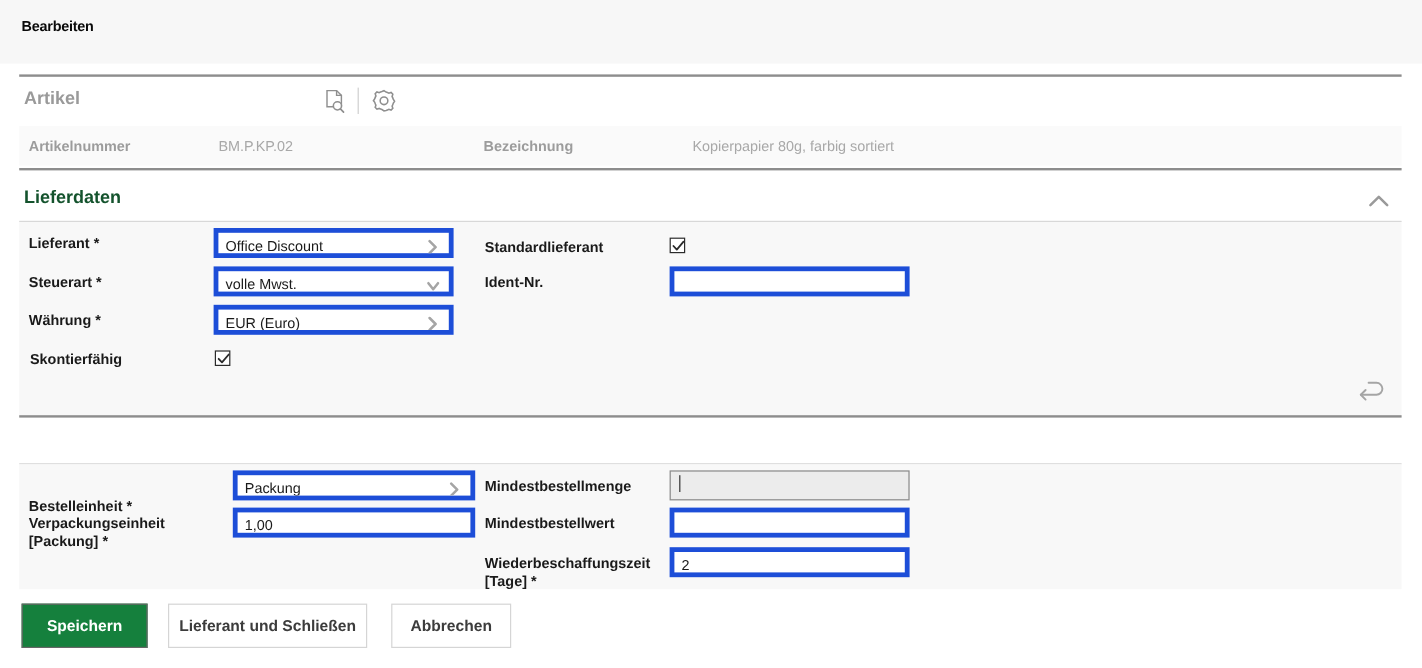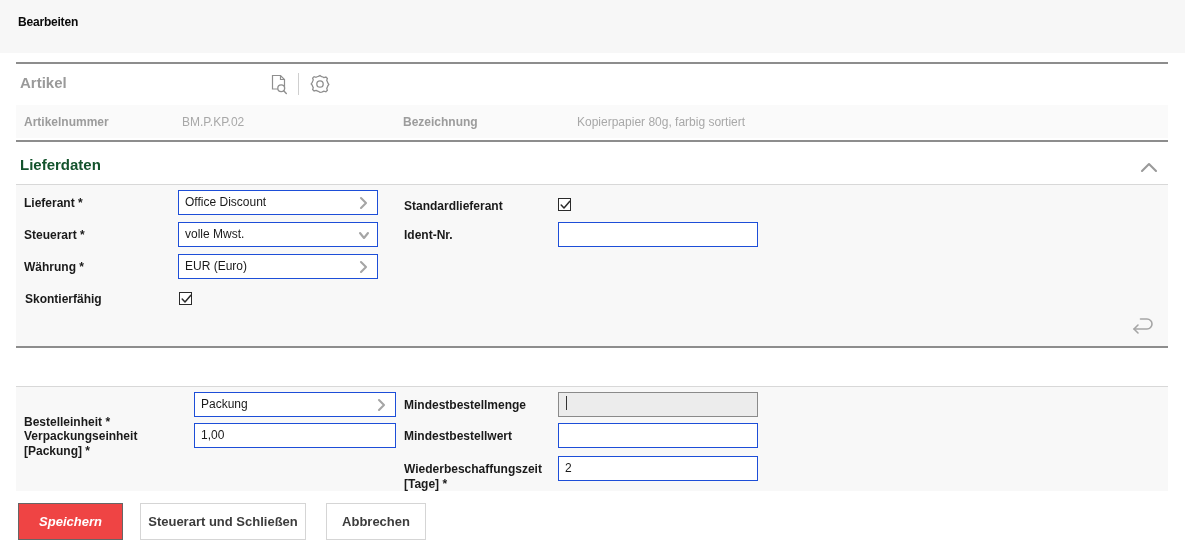--- a/index.html
+++ b/index.html
@@ -139,21 +139,21 @@
     color: #1a1a1a;
     line-height: 15px;
   }
   .fld-label .req { font-weight: bold; }
 
   .inputbox {
     position: absolute;
     box-sizing: border-box;
     height: 25px;
     background: #ffffff;
-    border: 1px solid #1d4ed8;
+    border: 4px solid #1d4ed8;
     font-family: "Liberation Sans", sans-serif;
     font-size: 12px;
     color: #1a1a1a;
     padding: 0 24px 0 6px;
     line-height: 23px;
     white-space: nowrap;
     overflow: hidden;
     cursor: text;
   }
   .inputbox.focused {
@@ -200,24 +200,23 @@
     height: 37px;
     font-family: "Liberation Sans", sans-serif;
     font-size: 13px;
     font-weight: bold;
     text-align: center;
     cursor: pointer;
     line-height: 35px;
     white-space: nowrap;
   }
   .btn-primary {
-    background: #ef4444;
+    background: #15803d;
     color: #ffffff;
     border: 1px solid #666666;
-    font-style: italic;
   }
   .btn-secondary {
     background: #ffffff;
     color: #3c3c3c;
     border: 1px solid #d5d5d5;
   }
 </style>
 </head>
 <body>
 
@@ -382,16 +381,16 @@
     <div class="fld-label" style="left:388px; top:75px; width:150px;">
       <div>Wiederbeschaffungszeit</div>
       <div>[Tage] *</div>
     </div>
     <div class="inputbox" style="left:542px; top:69px; width:200px; padding-right:6px;">
       <span>2</span>
     </div>
   </div>
 
   <div class="btn btn-primary" style="left:18px;  top:503px; width:105px;">Speichern</div>
-  <div class="btn btn-secondary" style="left:140px; top:503px; width:166px;">Steuerart und Schließen</div>
+  <div class="btn btn-secondary" style="left:140px; top:503px; width:166px;">Lieferant und Schließen</div>
   <div class="btn btn-secondary" style="left:326px; top:503px; width:100px;">Abbrechen</div>
 
 </div>
 
 </body></html>

